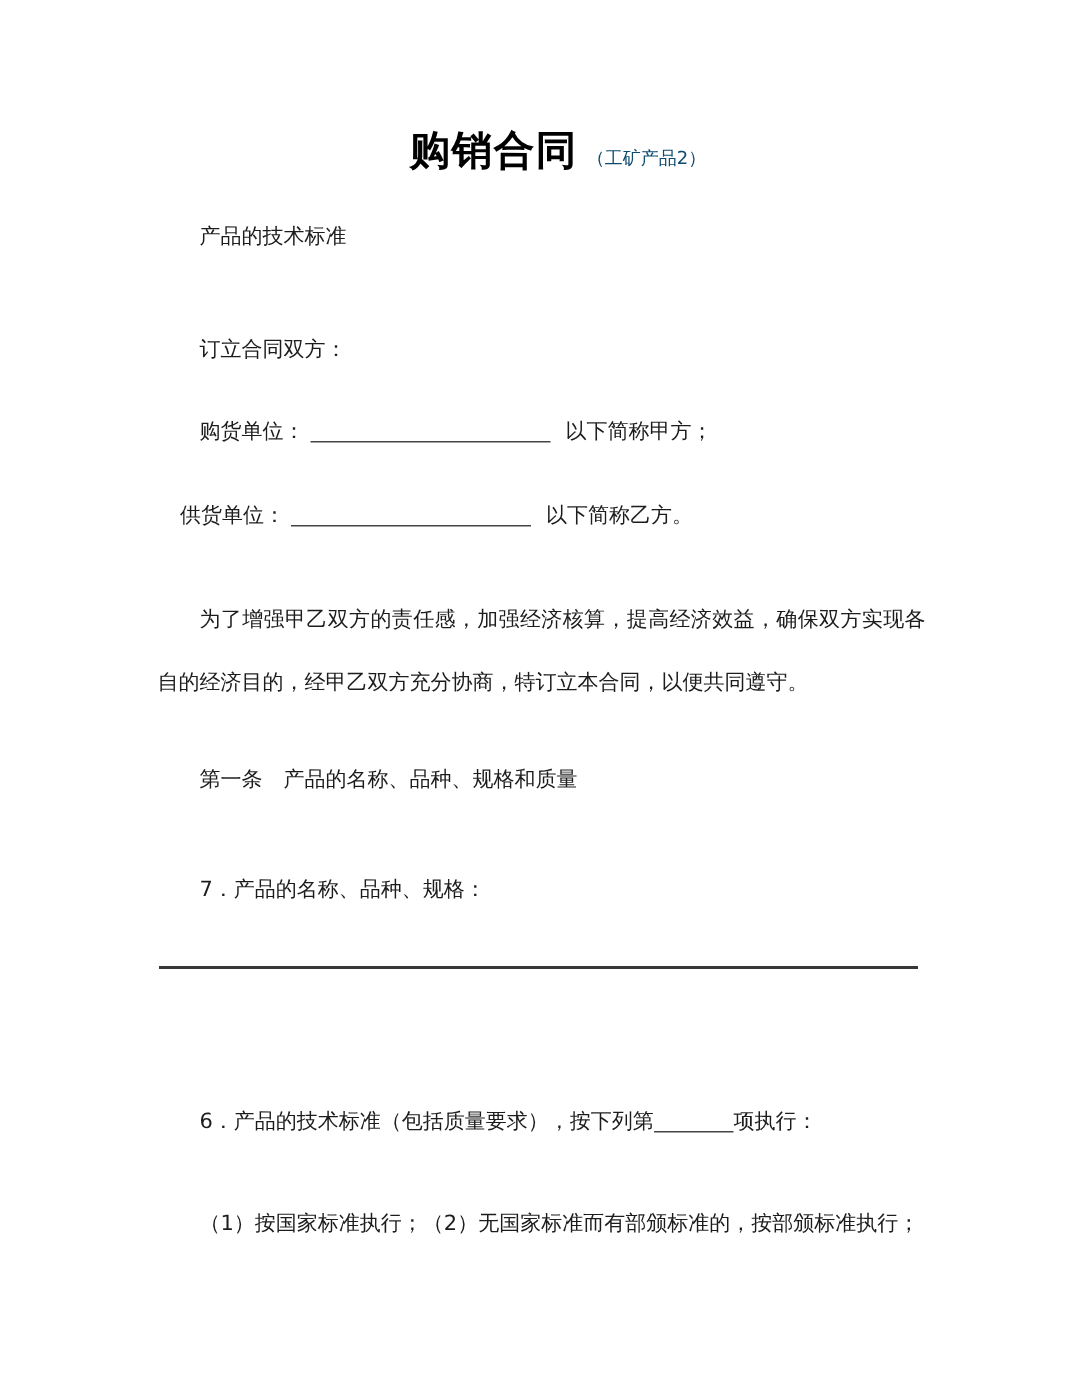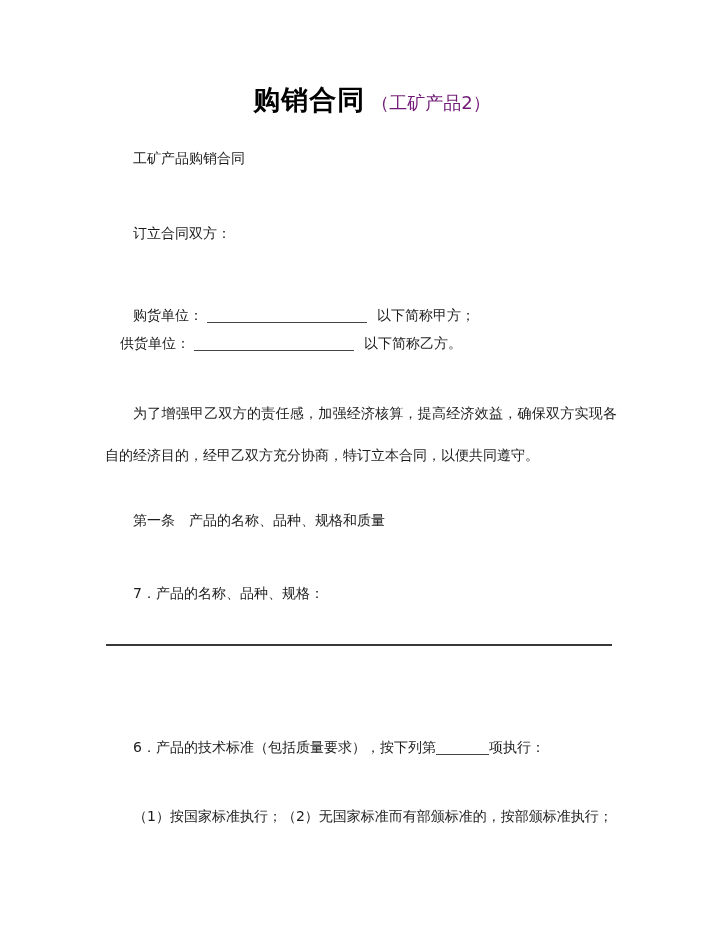--- a/index.html
+++ b/index.html
@@ -33,23 +33,23 @@
     gap: 6px;
   }
   .title-main {
     font-size: 27px;
     font-weight: bold;
     color: #000000;
     letter-spacing: 1px;
     margin-left: 24px;
   }
   .title-sub {
-    font-size: 18px;
+    font-size: 12px;
     font-weight: normal;
-    color: #701a75;
+    color: #0c4a6e;
   }
   .blank {
     display: inline-block;
     border-bottom: 1px solid #454545;
     height: 14px;
     vertical-align: -3px;
   }
   .blank-unit {
     width: 160px;
     margin-left: 4px;
@@ -84,25 +84,25 @@
 </head>
 <body>
 
 <div class="page">
 
   <div class="title-row">
     <span class="title-main">购销合同</span>
     <span class="title-sub">（工矿产品2）</span>
   </div>
 
-  <div class="abs" style="left:133px; top:151px;">工矿产品购销合同</div>
+  <div class="abs" style="left:133px; top:151px;">产品的技术标准</div>
 
   <div class="abs" style="left:133px; top:226px;">订立合同双方：</div>
 
-  <div class="abs" style="left:133px; top:308px;">
+  <div class="abs" style="left:133px; top:280px;">
     <span>购货单位：</span><span class="blank blank-unit"></span><span>以下简称甲方；</span>
   </div>
 
   <div class="abs" style="left:120px; top:336px;">
     <span>供货单位：</span><span class="blank blank-unit"></span><span>以下简称乙方。</span>
   </div>
 
   <div class="preamble">为了增强甲乙双方的责任感，加强经济核算，提高经济效益，确保双方实现各自的经济目的，经甲乙双方充分协商，特订立本合同，以便共同遵守。</div>
 
   <div class="abs" style="left:133px; top:513px;">第一条　产品的名称、品种、规格和质量</div>

